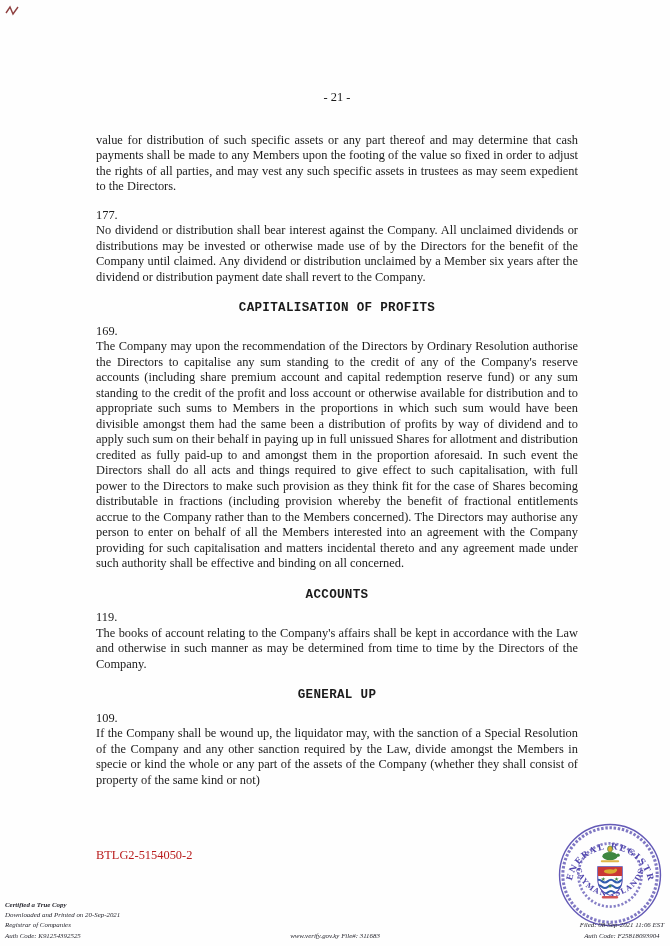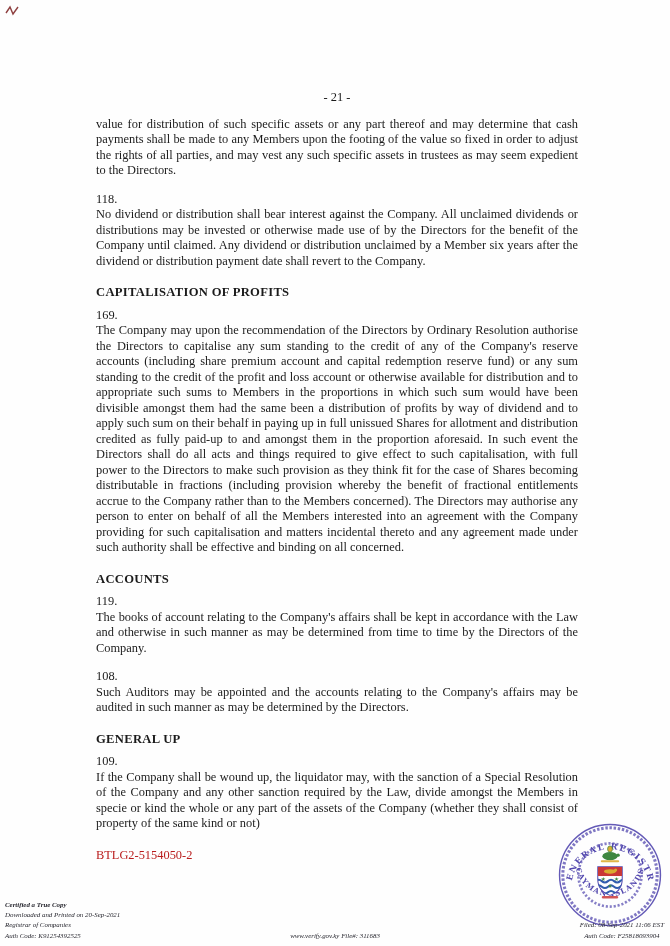--- a/index.html
+++ b/index.html
@@ -15,29 +15,31 @@
   }
   .crop-mark { position: absolute; left: 5px; top: 5px; }
   .content {
     position: absolute;
     left: 96px;
     top: 90px;
     width: 482px;
     font-size: 12.4px;
     line-height: 15.5px;
   }
-  .page-number { text-align: center; margin-bottom: 11px; }
+  .page-number { text-align: center; margin-bottom: 27px; }
   .clause { display: flex; margin-bottom: 13px; flex-direction: column; }
   .clause-num { width: 41px; flex: none; }
   .clause-text { flex: 1; text-align: justify; }
   .section-heading {
     font-size: 12.6px;
     font-weight: bold;
+    text-align: center;
     margin: 16px 0 7px 0;
     letter-spacing: 0.3px;
+    font-family: Liberation Mono, monospace;
   }
   .doc-ref {
     position: absolute;
     left: 96px;
     top: 848px;
     font-size: 12.4px;
     color: #b91c1c;
   }
   .registry-seal {
     position: absolute;
@@ -90,42 +92,38 @@
   <div class="content">
 
     <div class="page-number">- 21 -</div>
 
     <div class="clause">
       <div class="clause-num"></div>
       <div class="clause-text">value for distribution of such specific assets or any part thereof and may determine that cash payments shall be made to any Members upon the footing of the value so fixed in order to adjust the rights of all parties, and may vest any such specific assets in trustees as may seem expedient to the Directors.</div>
     </div>
 
     <div class="clause">
-      <div class="clause-num">118.</div>
+      <div class="clause-num">177.</div>
       <div class="clause-text">No dividend or distribution shall bear interest against the Company. All unclaimed dividends or distributions may be invested or otherwise made use of by the Directors for the benefit of the Company until claimed. Any dividend or distribution unclaimed by a Member six years after the dividend or distribution payment date shall revert to the Company.</div>
     </div>
 
     <div class="section-heading">CAPITALISATION OF PROFITS</div>
 
     <div class="clause">
       <div class="clause-num">169.</div>
       <div class="clause-text">The Company may upon the recommendation of the Directors by Ordinary Resolution authorise the Directors to capitalise any sum standing to the credit of any of the Company's reserve accounts (including share premium account and capital redemption reserve fund) or any sum standing to the credit of the profit and loss account or otherwise available for distribution and to appropriate such sums to Members in the proportions in which such sum would have been divisible amongst them had the same been a distribution of profits by way of dividend and to apply such sum on their behalf in paying up in full unissued Shares for allotment and distribution credited as fully paid-up to and amongst them in the proportion aforesaid. In such event the Directors shall do all acts and things required to give effect to such capitalisation, with full power to the Directors to make such provision as they think fit for the case of Shares becoming distributable in fractions (including provision whereby the benefit of fractional entitlements accrue to the Company rather than to the Members concerned). The Directors may authorise any person to enter on behalf of all the Members interested into an agreement with the Company providing for such capitalisation and matters incidental thereto and any agreement made under such authority shall be effective and binding on all concerned.</div>
     </div>
 
     <div class="section-heading">ACCOUNTS</div>
 
     <div class="clause">
       <div class="clause-num">119.</div>
       <div class="clause-text">The books of account relating to the Company's affairs shall be kept in accordance with the Law and otherwise in such manner as may be determined from time to time by the Directors of the Company.</div>
     </div>
 
-    <div class="clause">
-      <div class="clause-num">108.</div>
-      <div class="clause-text">Such Auditors may be appointed and the accounts relating to the Company's affairs may be audited in such manner as may be determined by the Directors.</div>
-    </div>
 
     <div class="section-heading">GENERAL UP</div>
 
     <div class="clause">
       <div class="clause-num">109.</div>
       <div class="clause-text">If the Company shall be wound up, the liquidator may, with the sanction of a Special Resolution of the Company and any other sanction required by the Law, divide amongst the Members in specie or kind the whole or any part of the assets of the Company (whether they shall consist of property of the same kind or not)</div>
     </div>
 
   </div>
 

